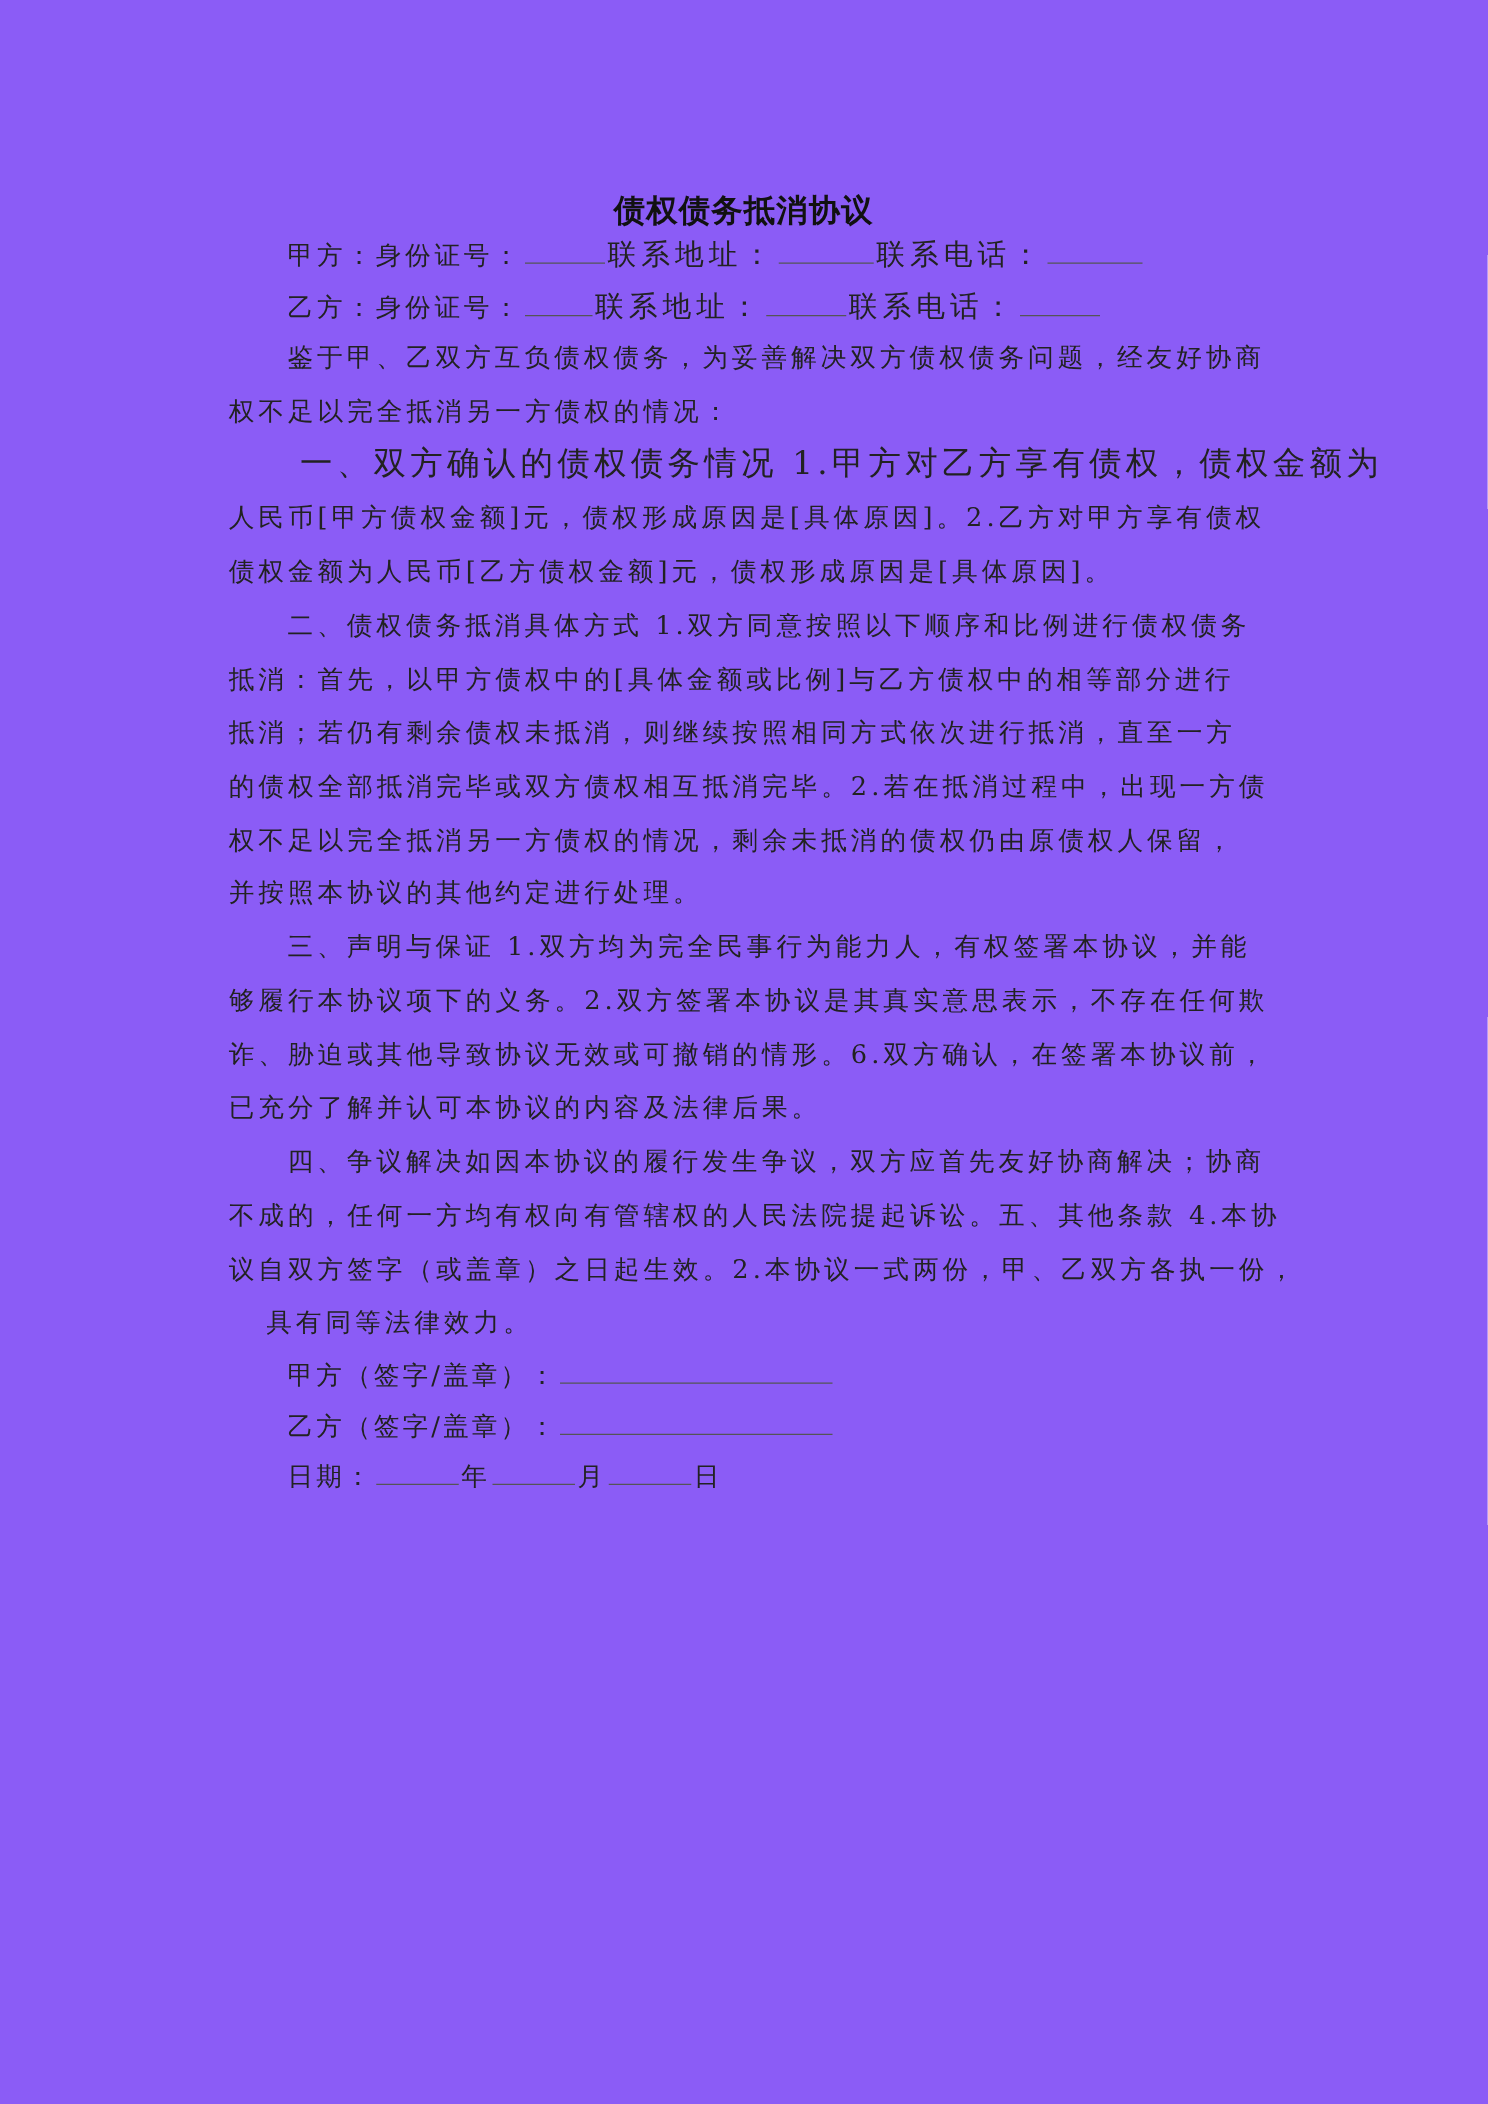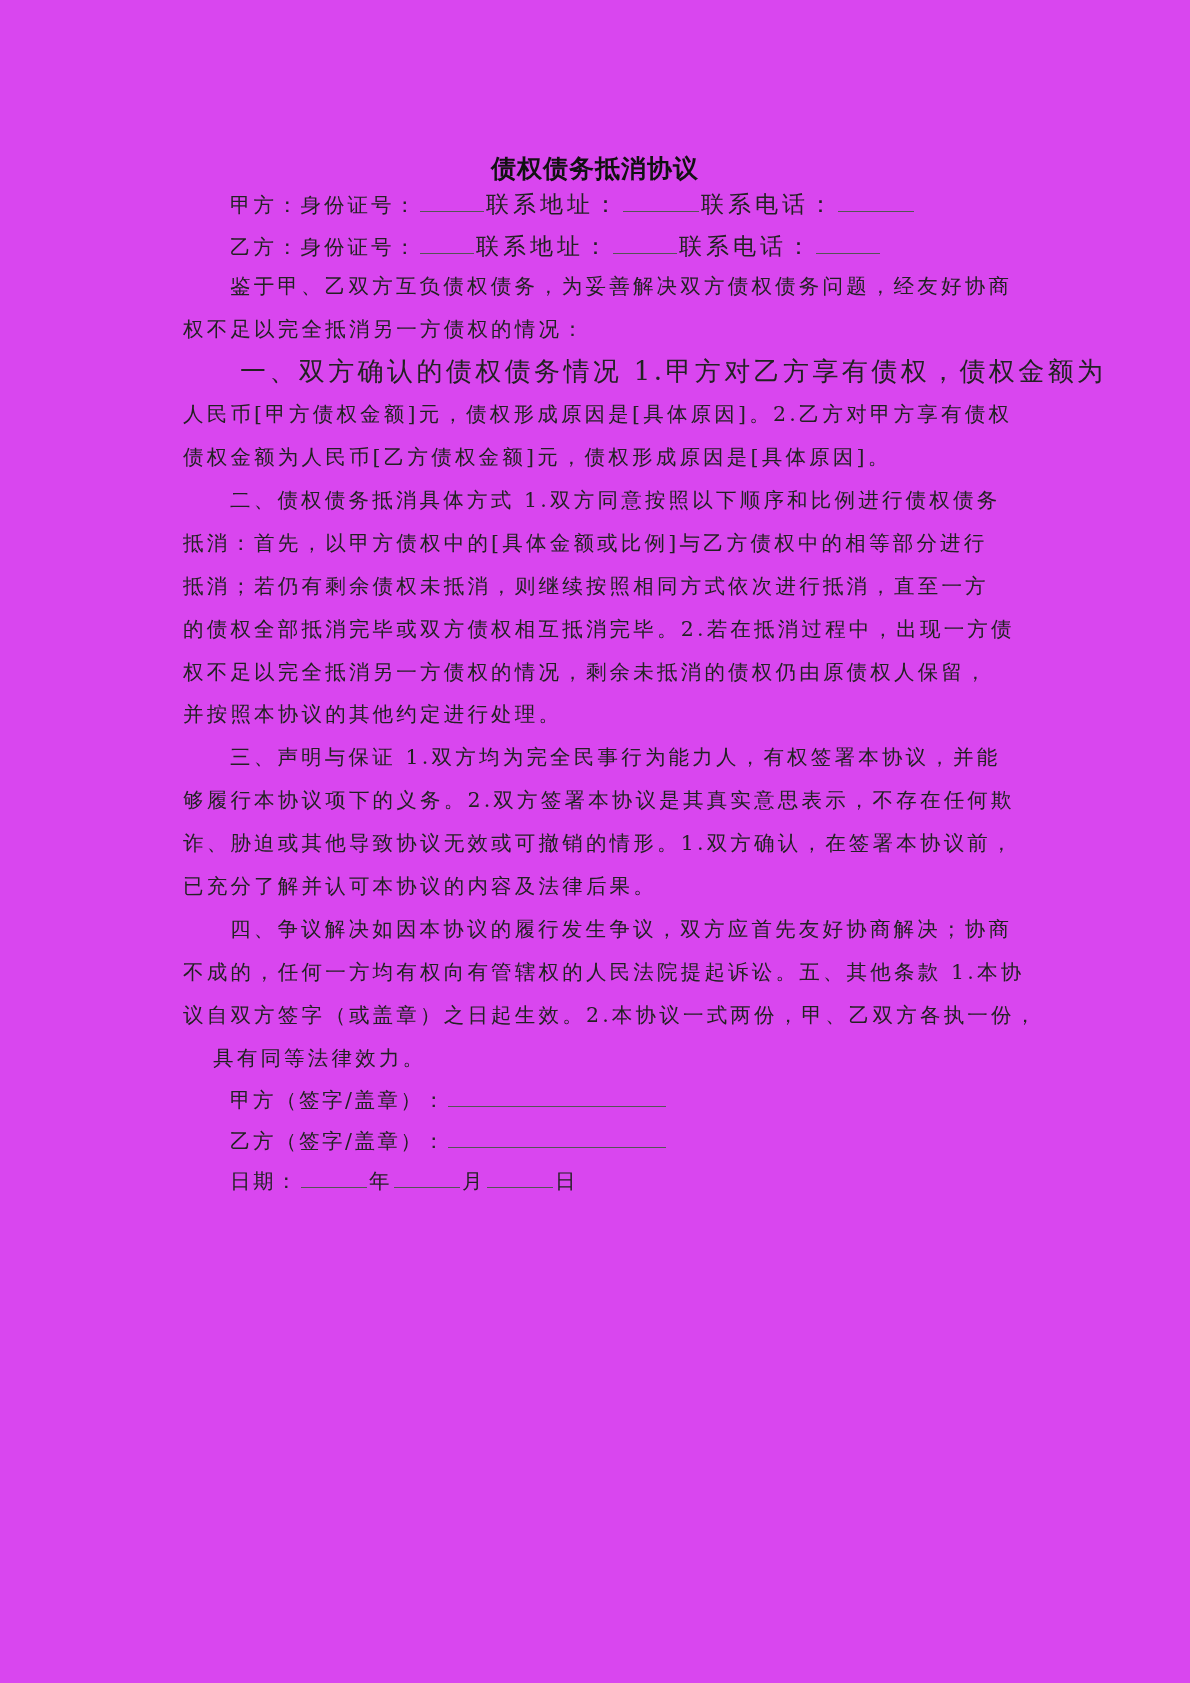--- a/index.html
+++ b/index.html
@@ -1,18 +1,18 @@
 <!DOCTYPE html>
 <html><head>
   <meta charset="utf-8">
   <style>
     html, body { margin: 0; padding: 0; background: #ffffff; }
     body { width: 1190px; height: 1683px; position: relative; overflow: hidden;
            font-family: "DejaVu Serif", "Liberation Serif", serif; color: #1a1a1a; }
-    .page { position: absolute; left: 0; top: 0; width: 1190px; height: 1683px; background: #d946ef; }
+    .page { position: absolute; left: 0; top: 0; width: 1190px; height: 1683px; background: #8b5cf6; }
     .title { position: absolute; left: 0; width: 1190px; top: 152px; text-align: center;
              font-size: 25px; font-weight: bold; letter-spacing: 1px; color: #111; }
     .line { position: absolute; left: 183px; white-space: nowrap; font-size: 20.5px;
             letter-spacing: 3.2px; color: #222; line-height: 28px; }
     .line.indent { left: 230px; }
     .line.indent2 { left: 240px; font-size: 26px; letter-spacing: 3.4px; }
     .party { font-size: 20.5px; letter-spacing: 3px; }
     .party .sp { font-size: 23px; letter-spacing: 4px; }
     .blank { display: inline-block; border-bottom: 1.2px solid #555; height: 20px; vertical-align: baseline; margin: 0 2px; }
     .sig { left: 230px; letter-spacing: 2.5px; font-size: 20.5px; }
@@ -40,25 +40,25 @@
 
   <div class="line indent" style="top:486px;">二、债权债务抵消具体方式 1.双方同意按照以下顺序和比例进行债权债务</div>
   <div class="line" style="top:529px;">抵消：首先，以甲方债权中的[具体金额或比例]与乙方债权中的相等部分进行</div>
   <div class="line" style="top:572px;">抵消；若仍有剩余债权未抵消，则继续按照相同方式依次进行抵消，直至一方</div>
   <div class="line" style="top:615px;">的债权全部抵消完毕或双方债权相互抵消完毕。2.若在抵消过程中，出现一方债</div>
   <div class="line" style="top:658px;">权不足以完全抵消另一方债权的情况，剩余未抵消的债权仍由原债权人保留，</div>
   <div class="line" style="top:700px;">并按照本协议的其他约定进行处理。</div>
 
   <div class="line indent" style="top:743px;">三、声明与保证 1.双方均为完全民事行为能力人，有权签署本协议，并能</div>
   <div class="line" style="top:786px;">够履行本协议项下的义务。2.双方签署本协议是其真实意思表示，不存在任何欺</div>
-  <div class="line" style="top:829px;">诈、胁迫或其他导致协议无效或可撤销的情形。1.双方确认，在签署本协议前，</div>
+  <div class="line" style="top:829px;">诈、胁迫或其他导致协议无效或可撤销的情形。6.双方确认，在签署本协议前，</div>
   <div class="line" style="top:872px;">已充分了解并认可本协议的内容及法律后果。</div>
 
   <div class="line indent" style="top:915px;">四、争议解决如因本协议的履行发生争议，双方应首先友好协商解决；协商</div>
-  <div class="line" style="top:958px;">不成的，任何一方均有权向有管辖权的人民法院提起诉讼。五、其他条款 1.本协</div>
+  <div class="line" style="top:958px;">不成的，任何一方均有权向有管辖权的人民法院提起诉讼。五、其他条款 4.本协</div>
   <div class="line" style="top:1001px;">议自双方签字（或盖章）之日起生效。2.本协议一式两份，甲、乙双方各执一份，</div>
   <div class="line" style="top:1044px;margin-left:30px;">具有同等法律效力。</div>
 
   <div class="line sig" style="top:1086px;">
     <span>甲方（签字/盖章）：</span><span class="blank" style="width:218px;"></span>
   </div>
   <div class="line sig" style="top:1127px;">
     <span>乙方（签字/盖章）：</span><span class="blank" style="width:218px;"></span>
   </div>
   <div class="line sig" style="top:1167px;">

